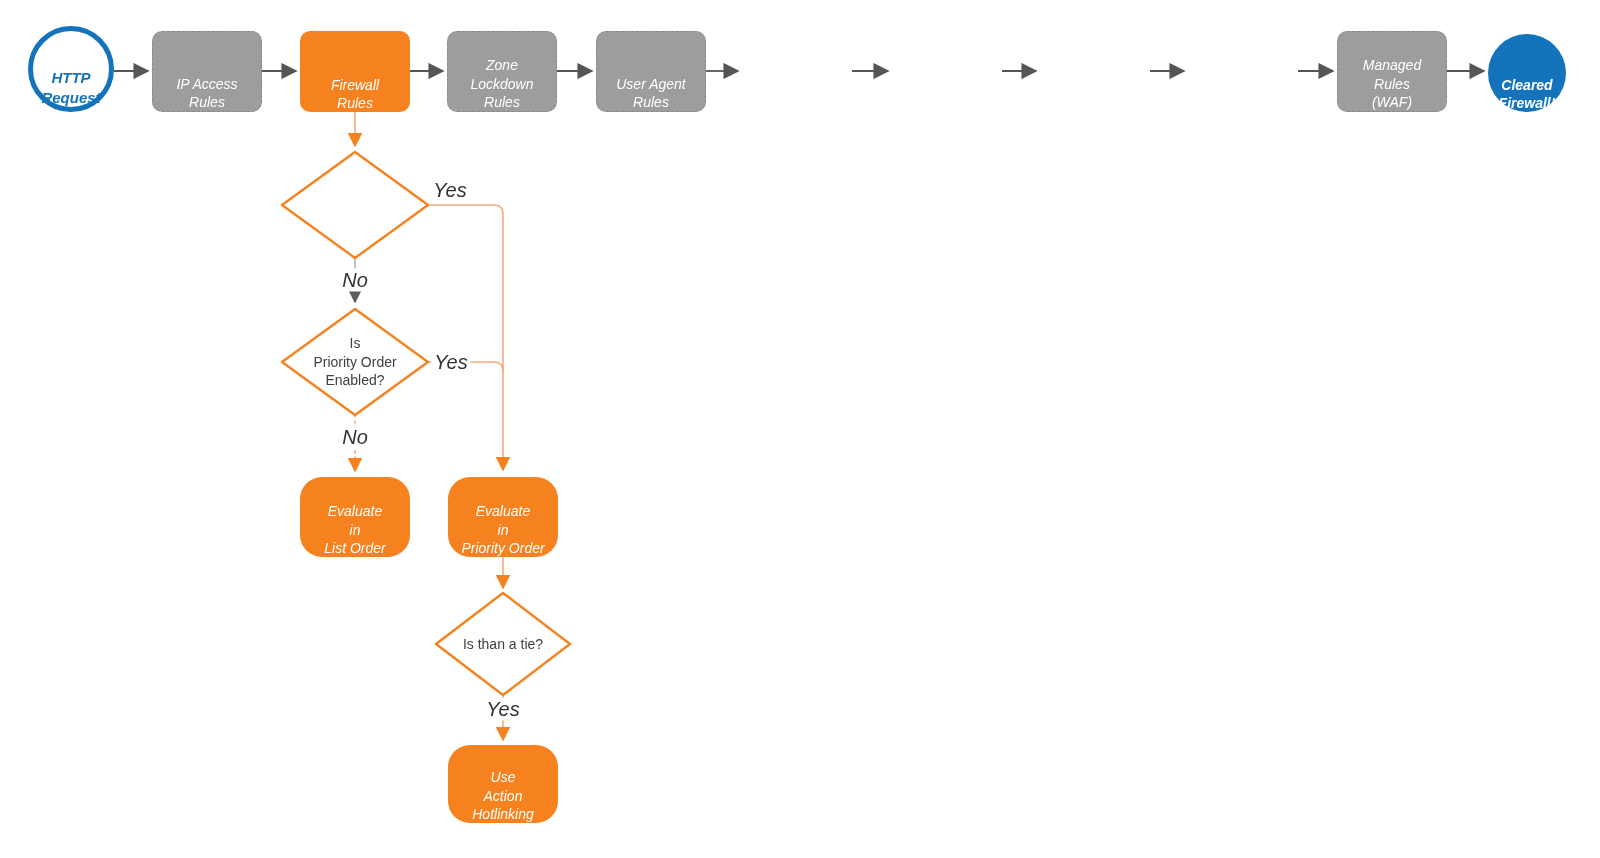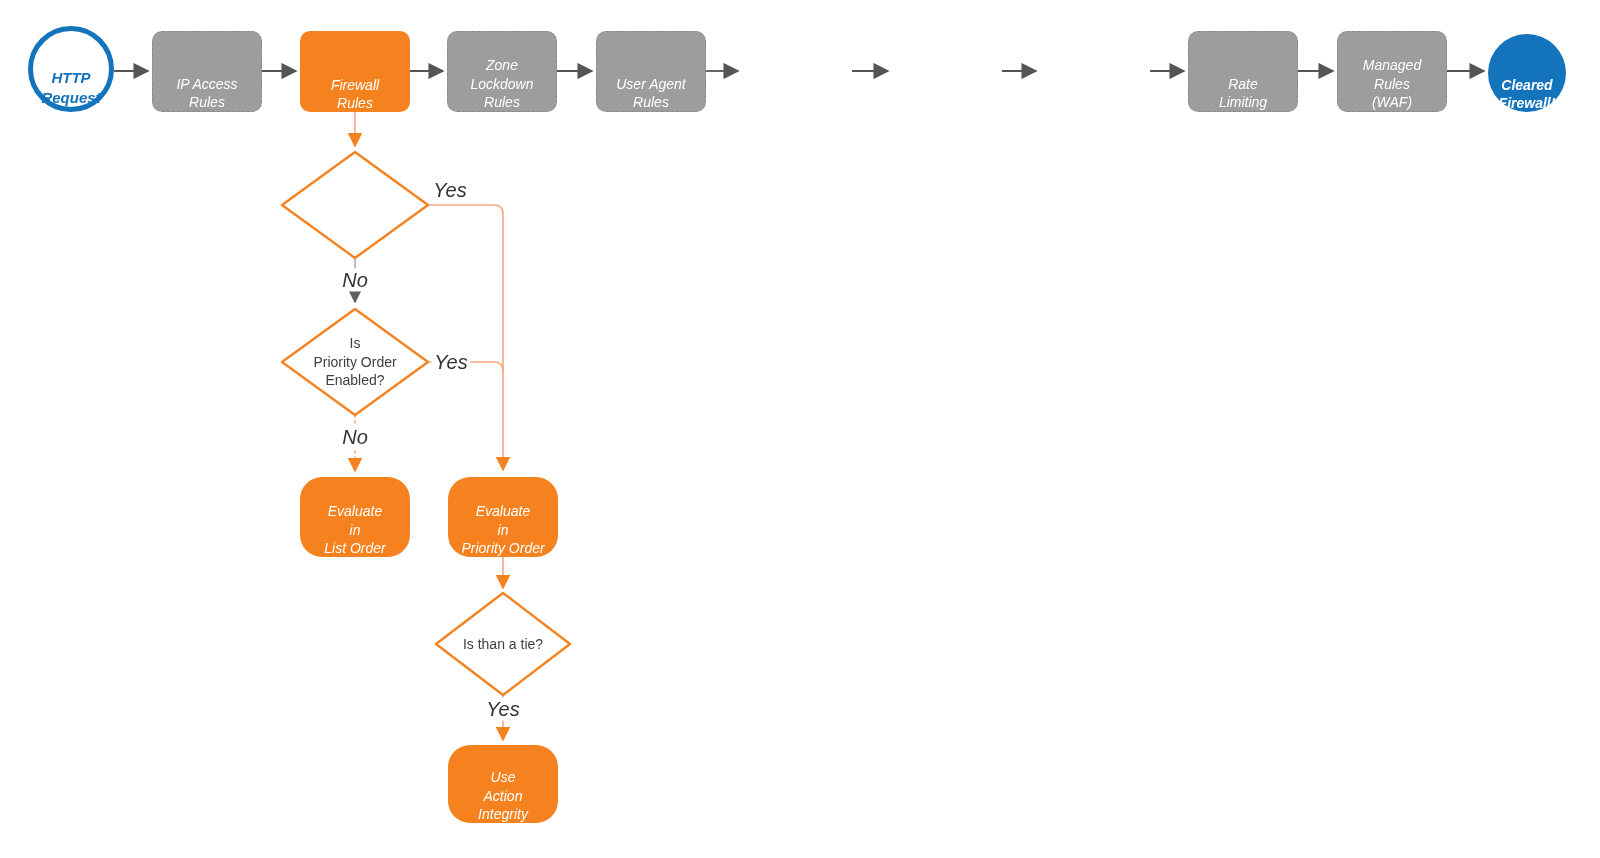--- a/index.html
+++ b/index.html
@@ -143,26 +143,20 @@
   <div class="node step" style="left:596px;top:31px">
     <div class="lines">
       <span>User Agent</span>
       <span>Rules</span>
     </div>
   </div>
 
 
 
 
-  <div class="node step" style="left:1188px;top:31px">
-    <div class="lines">
-      <span>Rate</span>
-      <span>Limiting</span>
-    </div>
-  </div>
 
   <div class="node step" style="left:1337px;top:31px">
     <div class="lines">
       <span>Managed</span>
       <span>Rules</span>
       <span>(WAF)</span>
     </div>
   </div>
 
   <div class="node circle-end">
@@ -200,21 +194,21 @@
       <span>Evaluate</span>
       <span>in</span>
       <span>Priority Order</span>
     </div>
   </div>
 
   <div class="node action" style="left:448px;top:745px;height:78px">
     <div class="lines">
       <span>Use</span>
       <span>Action</span>
-      <span>Integrity</span>
+      <span>Hotlinking</span>
     </div>
   </div>
 
   <span class="edge-label no-bg" style="left:450px;top:190px">Yes</span>
   <span class="edge-label" style="left:355px;top:280px">No</span>
   <span class="edge-label" style="left:451px;top:362px">Yes</span>
   <span class="edge-label" style="left:355px;top:437px">No</span>
   <span class="edge-label" style="left:503px;top:709px">Yes</span>
 
 </div>

